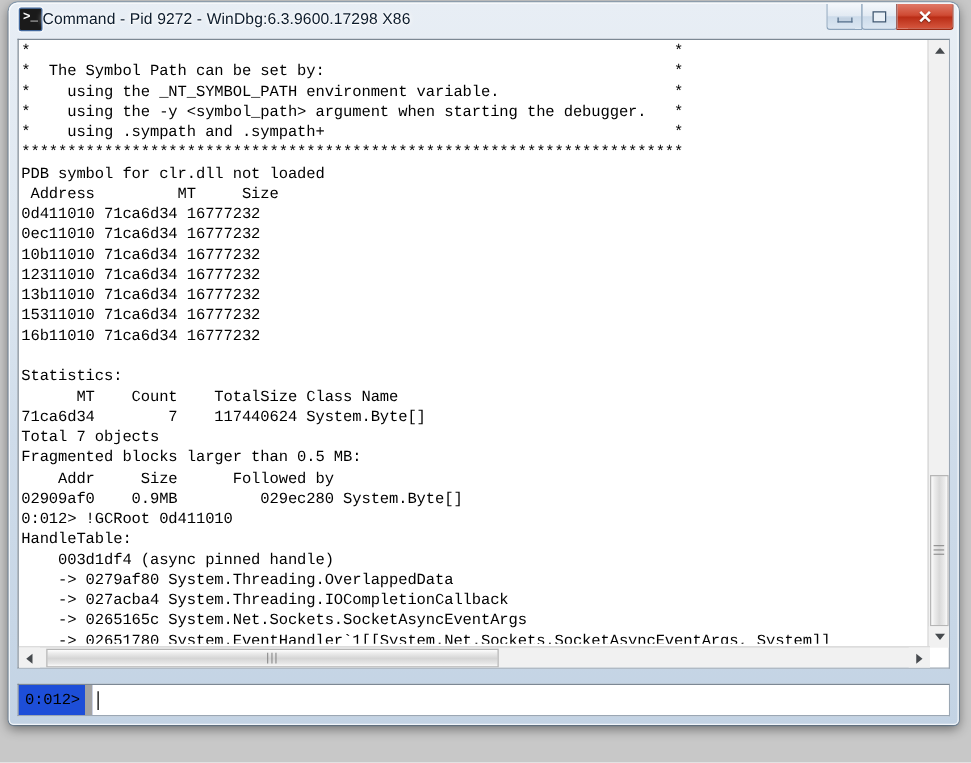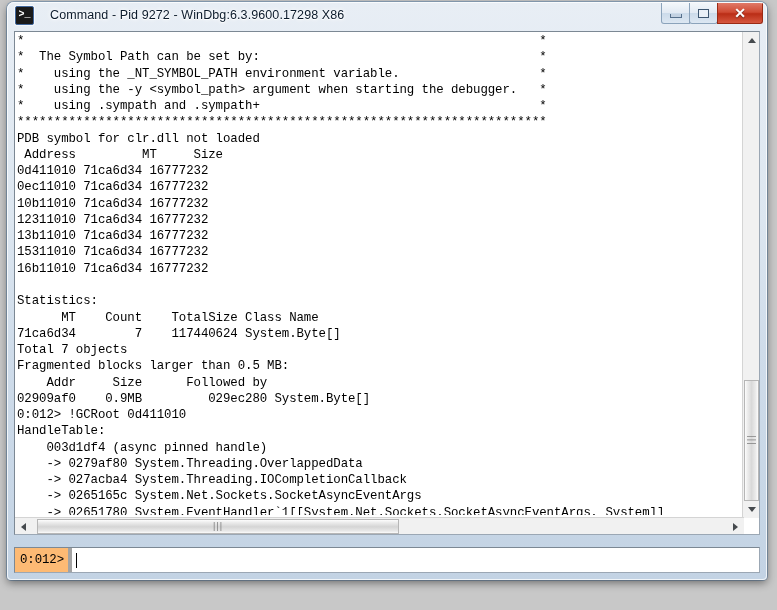--- a/index.html
+++ b/index.html
@@ -57,21 +57,21 @@
     justify-content: center;
     color: #ffffff;
     font-family: "Liberation Mono", monospace;
     font-size: 10px;
     font-weight: bold;
     line-height: 1;
     flex: none;
     box-shadow: 0 0 0 1px rgba(255,255,255,0.6);
   }
   #title-text {
-    margin-left: 16px;
+    margin-left: 0;
     font-size: 12.5px;
     color: #0b1a2b;
     text-shadow: 0 0 4px #ffffff, 0 0 6px #ffffff, 0 1px 0 #ffffff;
     white-space: nowrap;
     letter-spacing: 0.1px;
   }
 
   
   #window-controls {
     position: absolute;
@@ -244,22 +244,22 @@
     border-top-color: #7c8894;
     border-left-color: #7c8894;
     box-sizing: border-box;
   }
   #prompt-label {
     flex: none;
     min-width: 56px;
     padding: 0 4px 0 5px;
     display: flex;
     align-items: center;
-    background: #fdba74;
-    border-right: 4px solid #a3a3a3;
+    background: #1d4ed8;
+    border-right: 6px solid #a3a3a3;
     font-family: "Liberation Mono", "DejaVu Sans Mono", monospace;
     font-size: 12.4px;
     color: #000000;
     letter-spacing: -0.1px;
     box-sizing: border-box;
   }
   #command-input-wrap {
     flex: 1;
     display: flex;
     align-items: center;

